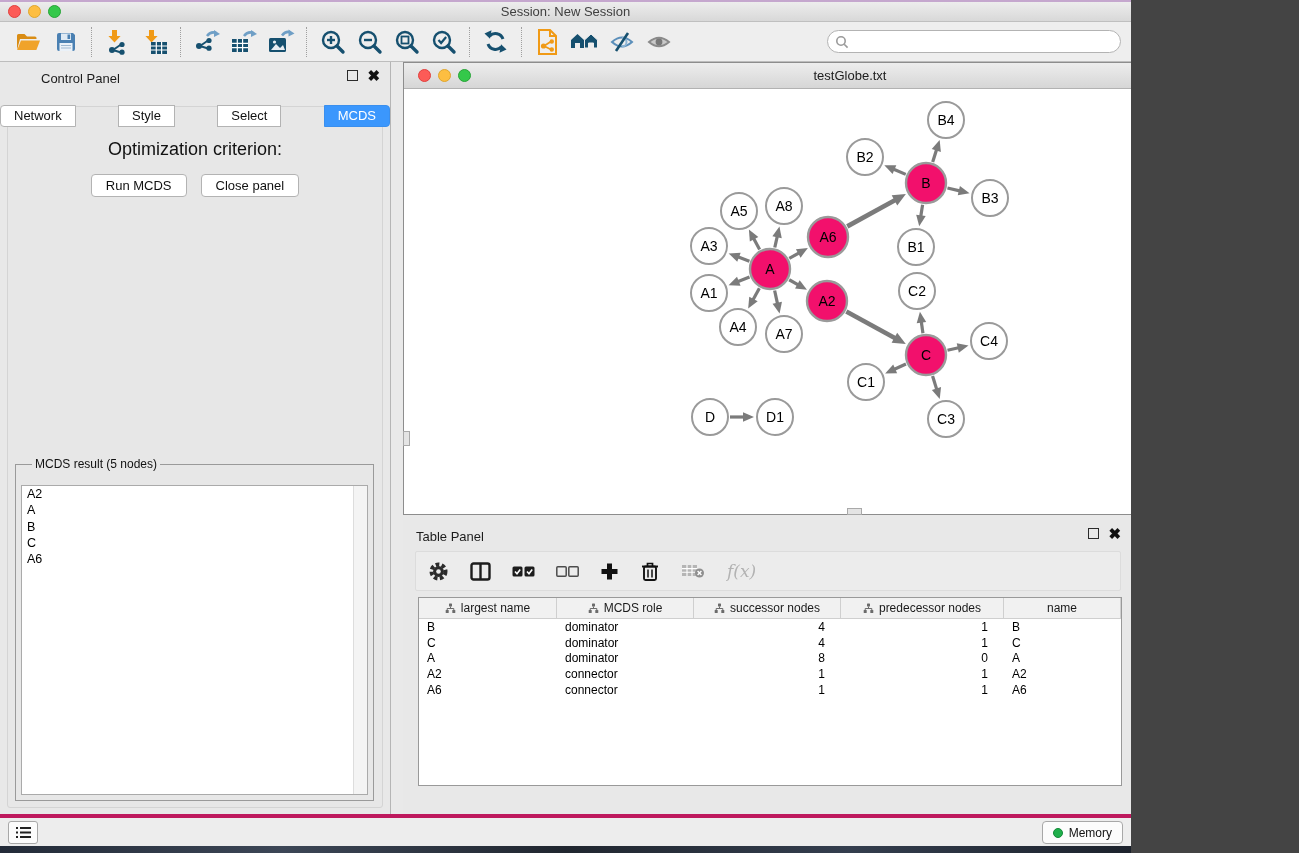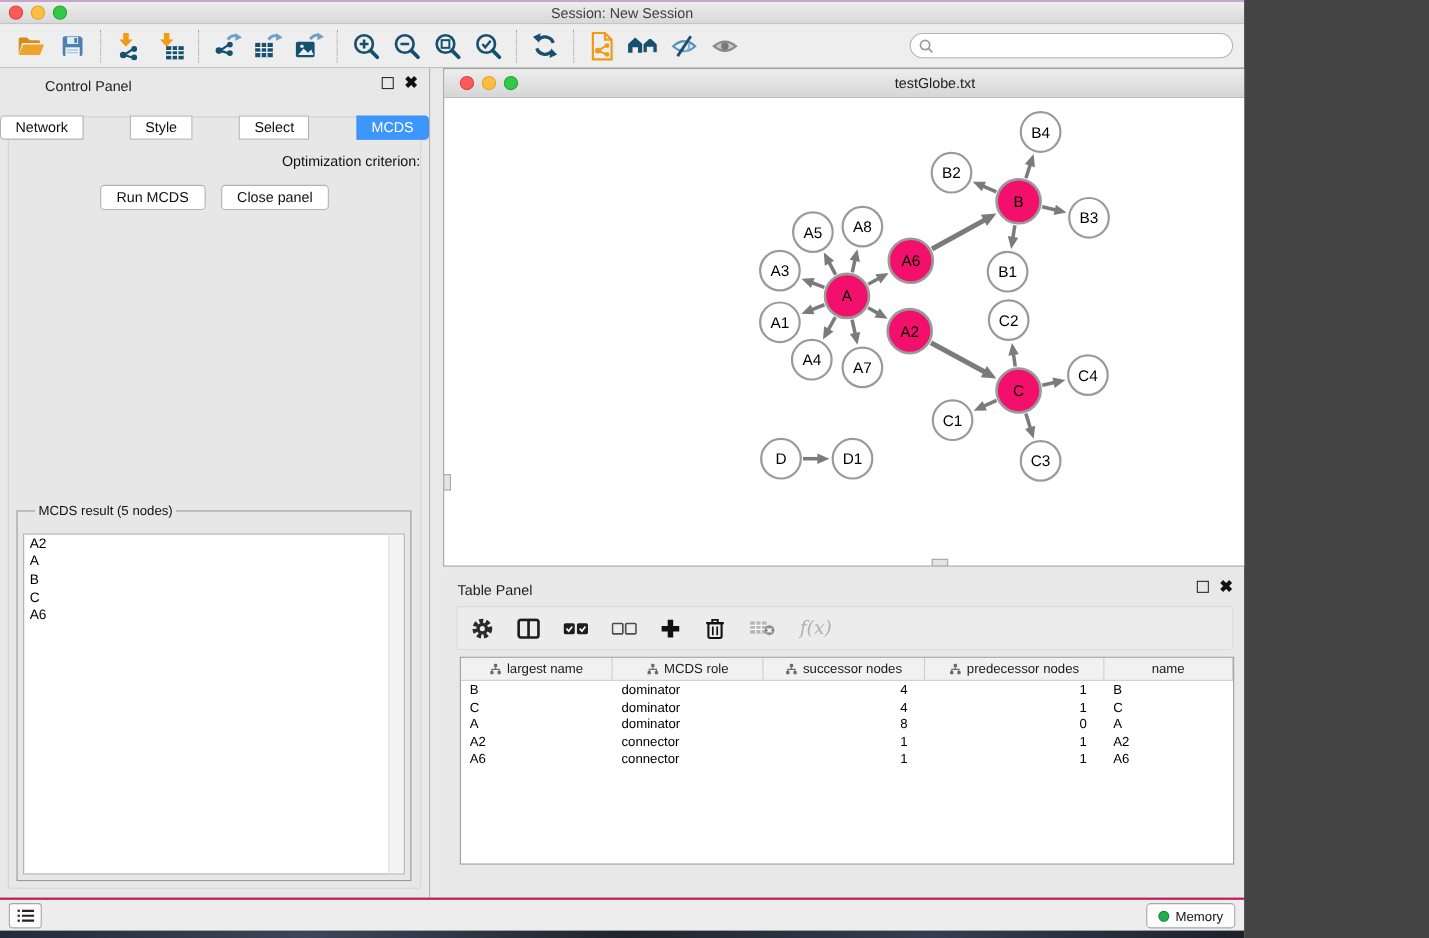--- a/index.html
+++ b/index.html
@@ -24,21 +24,21 @@
   .panel-title{position:absolute;left:13px;top:9px;font-size:13px;color:#1c1c1c;}
   .win-icons{position:absolute;right:10px;top:8px;display:flex;gap:9px;align-items:center;}
   .float-ico{width:9px;height:9px;border:1.5px solid #2b2b2b;display:inline-block;}
   .close-ico{font-size:15px;font-weight:bold;color:#111;line-height:11px;}
   .cp-tabs{position:absolute;left:0;right:0;top:33px;display:flex;justify-content:space-between;z-index:2;margin-top:10px;}
   .seg{border:1px solid #b3b3b3;margin-left:-1px;padding:2px 13px 3px;font-size:13px;background:#fff;color:#111;cursor:default;}
   .seg:first-child{border-radius:4px 0 0 4px;margin-left:0;}
   .seg:last-child{border-radius:0 4px 4px 0;}
   .seg.sel{background:#3b97fd;border-color:#3a8fee;color:#fff;}
   .cp-content{position:absolute;left:7px;right:7px;top:44px;bottom:10px;border:1px solid #d4d4d4;border-radius:3px;background:#e7e7e7;}
-  .opt-label{margin-top:32px;text-align:right;font-size:13px;color:#111;}
+  .opt-label{margin-top:32px;text-align:center;font-size:18px;color:#111;}
   .criterion{position:relative;margin:8px auto 0;width:313px;height:22px;background:#fff;border:1px solid #b3b3b3;border-radius:4px;box-sizing:border-box;font-size:13px;}
   .criterion .val{position:absolute;left:8px;top:3px;color:#111;white-space:nowrap;}
   .stepper{position:absolute;right:-1px;top:-1px;width:19px;height:22px;border-radius:0 4px 4px 0;background:linear-gradient(#7cb6f9,#2f8cf5);display:flex;flex-direction:column;align-items:center;justify-content:center;gap:2px;}
   .btn-row{margin-top:14px;display:flex;justify-content:center;gap:14px;}
   .mac-btn{font-family:"Liberation Sans",sans-serif;font-size:13px;color:#111;background:#fff;border:1px solid #b3b3b3;border-radius:4px;padding:3px 14px;}
   .mcds-box{position:absolute;left:7px;right:8px;top:350px;bottom:6px;border:1px solid #9a9a9a;margin:0;padding:0;}
   .mcds-box legend{font-size:12px;color:#111;margin-left:16px;padding:0 3px;}
   .result-list{position:absolute;left:5px;right:5px;top:14px;bottom:5px;background:#fff;border:1px solid #aaaaaa;font-size:12.5px;overflow:hidden;}
   .result-list::after{content:"";position:absolute;top:0;right:0;bottom:0;width:13px;background:#f4f4f4;border-left:1px solid #dddddd;}
   .result-item{line-height:16.3px;padding-left:5px;color:#000;}
@@ -57,21 +57,21 @@
   .tp-tool{display:flex;align-items:center;justify-content:center;}
   .fx{font-family:"DejaVu Serif",serif;font-style:italic;font-size:17px;color:#b2b2b2;}
   .ntable{position:absolute;left:15px;right:9px;top:77px;height:189px;background:#fff;border:1px solid #999;box-sizing:border-box;overflow:hidden;}
   .thead{display:flex;height:20px;background:#f1f1f1;border-bottom:1px solid #cfcfcf;}
   .th{display:flex;align-items:center;justify-content:center;gap:5px;font-size:12px;color:#1a1a1a;border-right:1px solid #cfcfcf;box-sizing:border-box;}
   .th.fill{flex:1;border-right:none;}
   .tr{display:flex;height:15.8px;align-items:center;}
   .td{font-size:12px;color:#000;box-sizing:border-box;white-space:nowrap;overflow:hidden;}
   .tp-tabs{position:absolute;left:0;right:0;top:268px;display:flex;justify-content:center;}
   
-  .statusbar{position:absolute;left:0;right:0;bottom:7px;height:28px;background:#ededed;border-top:2px solid #be185d;}
+  .statusbar{position:absolute;left:0;right:0;bottom:7px;height:28px;background:#ededed;border-top:4px solid #be185d;}
   .list-btn{position:absolute;left:8px;top:3px;width:28px;height:21px;background:#fcfcfc;border:1px solid #a8a8a8;border-radius:3px;display:flex;align-items:center;justify-content:center;}
   .memory-btn{position:absolute;right:8px;top:3px;height:21px;background:#fcfcfc;border:1px solid #a8a8a8;border-radius:4px;display:flex;align-items:center;gap:6px;padding:0 10px;font-size:12px;color:#111;}
   .mem-dot{width:10px;height:10px;border-radius:50%;background:#1faf4b;border:1px solid #12action8a38;border:1px solid #128a38;box-sizing:border-box;}
   .desktop-strip{position:absolute;left:0;right:0;bottom:0;height:7px;background:linear-gradient(90deg,#232b38,#3c4656 25%,#20262f 50%,#343e4e 75%,#1c222c);}
 </style>
 </head>
 <body>
 
 <div class="app">
   <div class="desktop-edge"></div>

